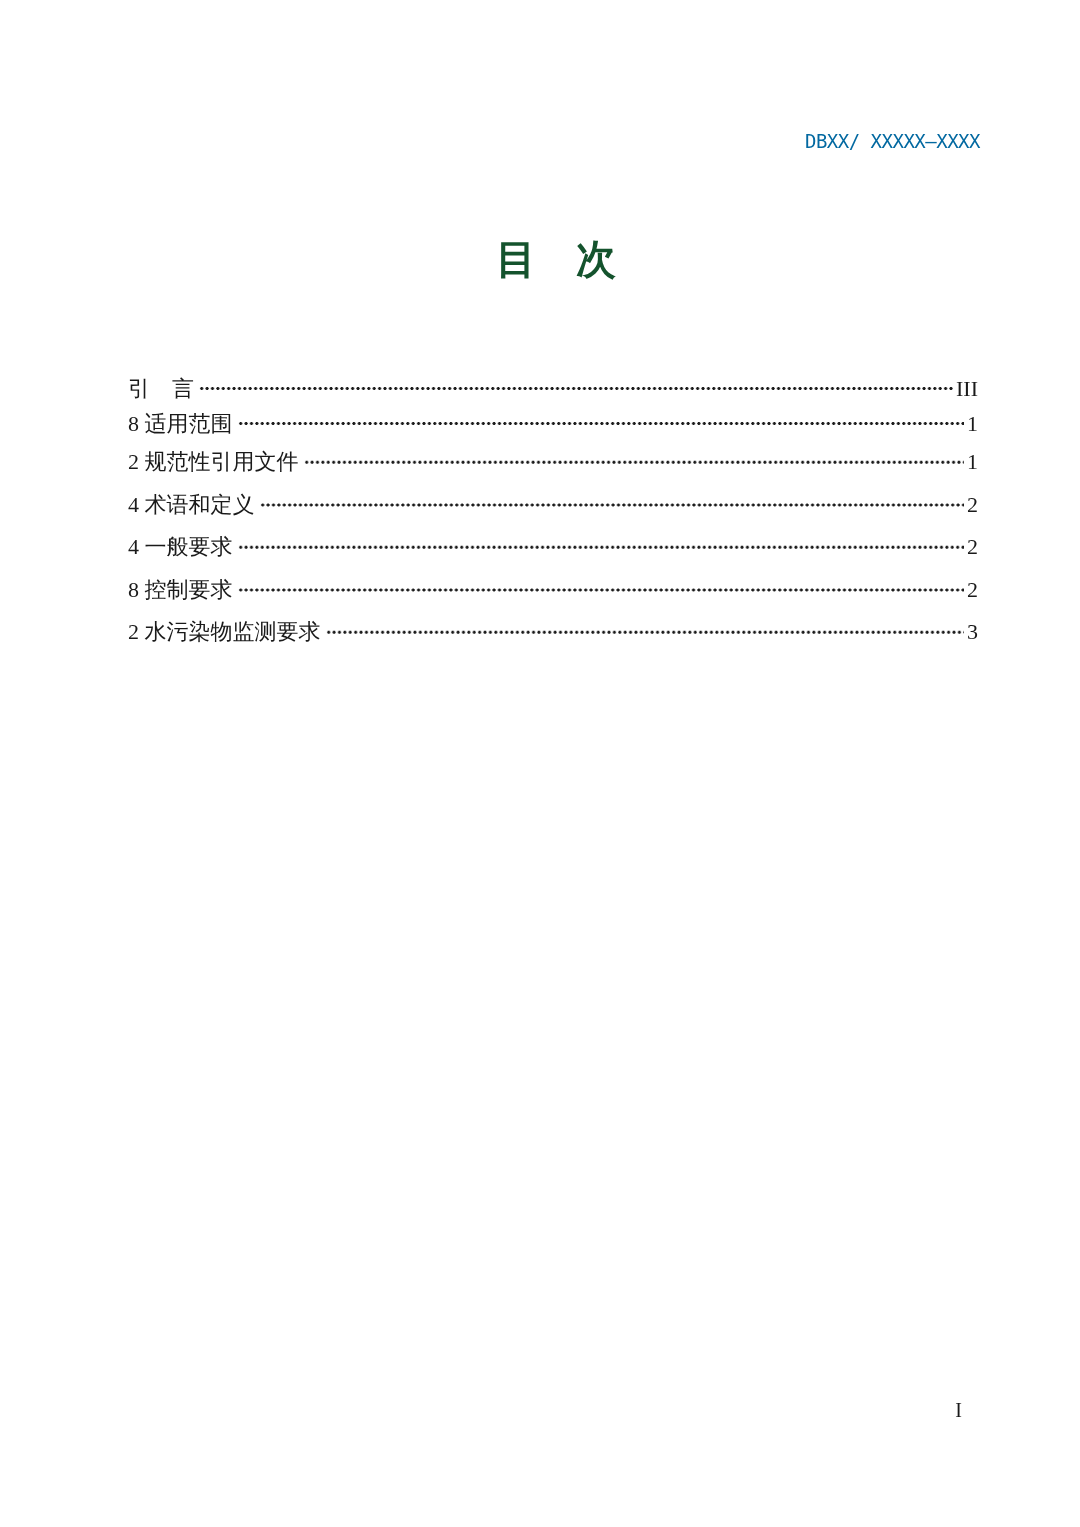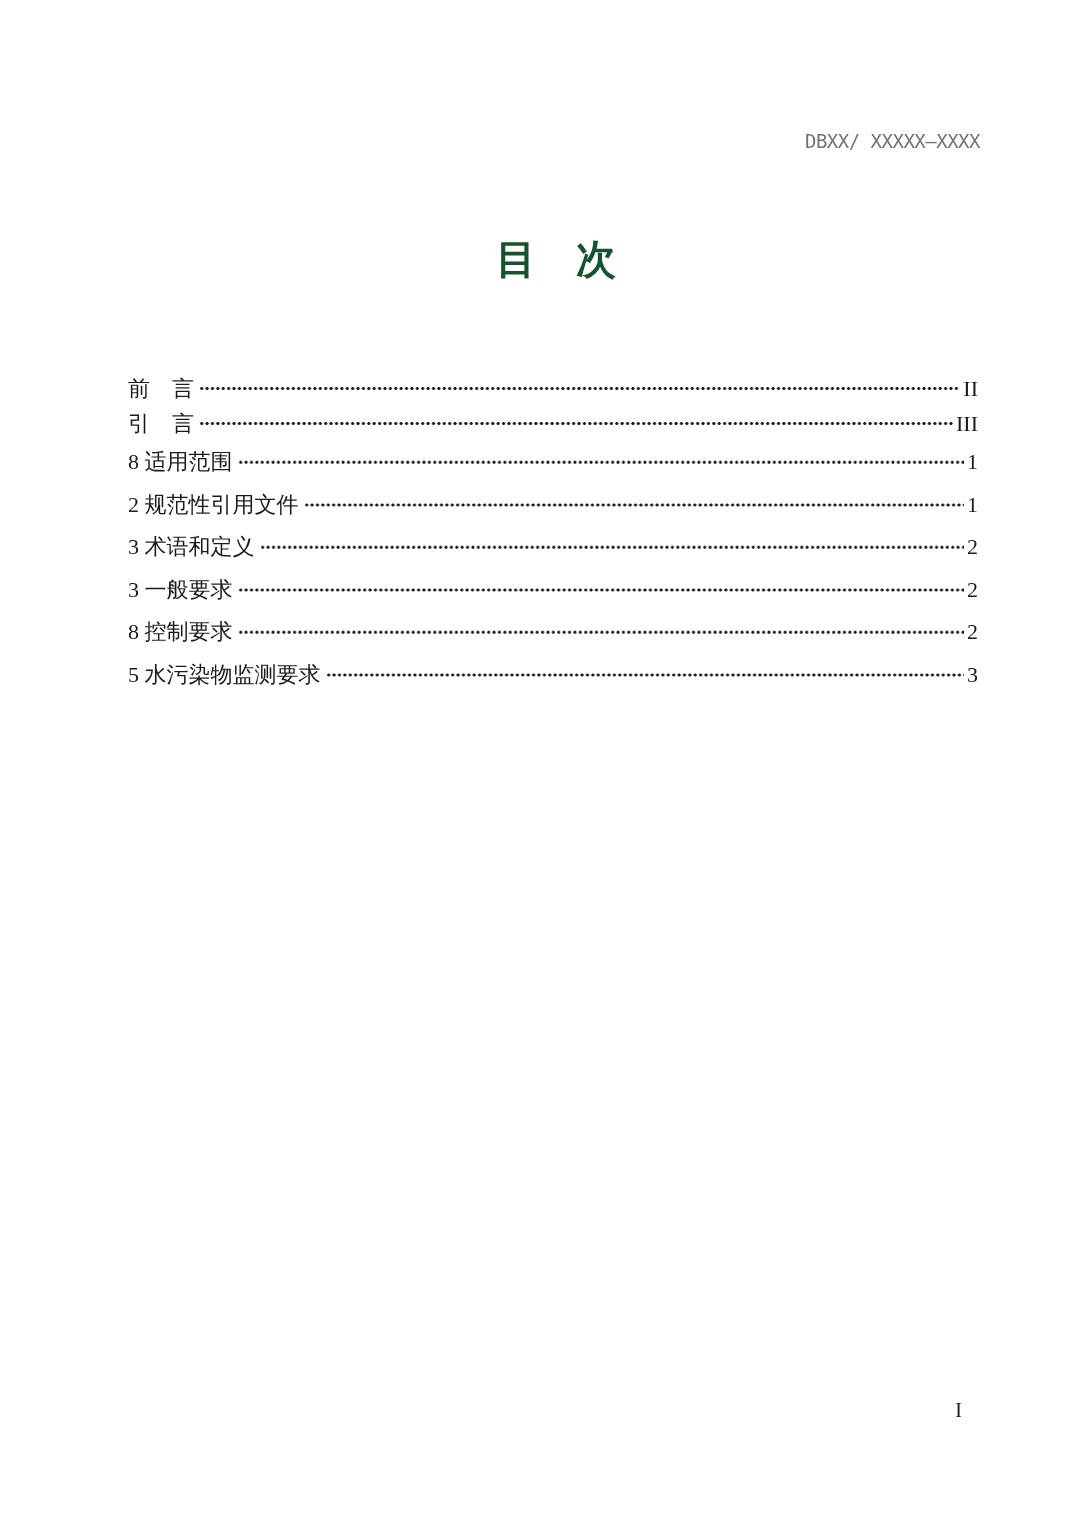--- a/index.html
+++ b/index.html
@@ -15,21 +15,21 @@
     color: #1a1a1a;
     overflow: hidden;
   }
   .header-code {
     position: absolute;
     top: 130px;
     right: 100px;
     font-family: "DejaVu Sans Mono", "Liberation Mono", monospace;
     font-size: 19px;
     letter-spacing: -0.5px;
-    color: #737373;
+    color: #0369a1;
     white-space: pre;
   }
   .doc-title {
     position: absolute;
     top: 236px;
     left: 0;
     width: 100%;
     text-align: center;
     font-family: Liberation Serif, serif;
     font-weight: bold;
@@ -86,64 +86,59 @@
 <body>
 
 <div class="page">
 
   <div class="header-code">DBXX/ XXXXX—XXXX</div>
 
   <div class="doc-title">目　次</div>
 
   <div class="toc">
 
-    <div class="toc-row">
-      <span class="toc-label">前　言</span>
-      <span class="toc-leader"></span>
-      <span class="toc-page-num">II</span>
-    </div>
 
     <div class="toc-row">
       <span class="toc-label">引　言</span>
       <span class="toc-leader"></span>
       <span class="toc-page-num">III</span>
     </div>
 
     <div class="toc-row">
       <span class="toc-label">8 适用范围</span>
       <span class="toc-leader"></span>
       <span class="toc-page-num">1</span>
     </div>
 
     <div class="toc-row">
       <span class="toc-label">2 规范性引用文件</span>
       <span class="toc-leader"></span>
       <span class="toc-page-num">1</span>
     </div>
 
     <div class="toc-row">
-      <span class="toc-label">3 术语和定义</span>
+      <span class="toc-label">4 术语和定义</span>
       <span class="toc-leader"></span>
       <span class="toc-page-num">2</span>
     </div>
 
     <div class="toc-row">
-      <span class="toc-label">3 一般要求</span>
+      <span class="toc-label">4 一般要求</span>
       <span class="toc-leader"></span>
       <span class="toc-page-num">2</span>
     </div>
 
     <div class="toc-row">
       <span class="toc-label">8 控制要求</span>
       <span class="toc-leader"></span>
       <span class="toc-page-num">2</span>
     </div>
 
     <div class="toc-row">
-      <span class="toc-label">5 水污染物监测要求</span>
+      <span class="toc-label">2 水污染物监测要求</span>
       <span class="toc-leader"></span>
       <span class="toc-page-num">3</span>
     </div>
 
 
   </div>
 
   <div class="footer-page-num">I</div>
 
 </div>

